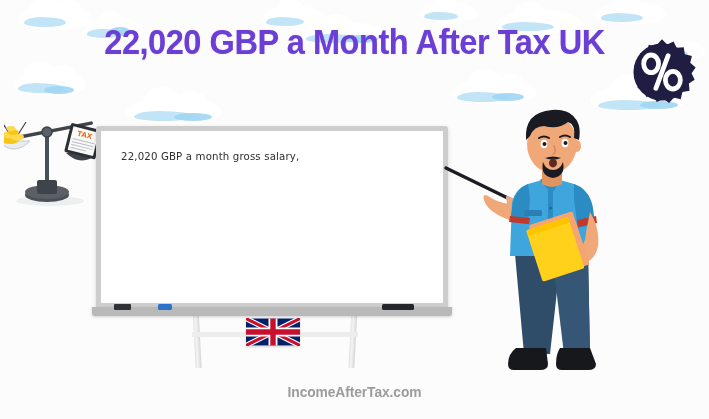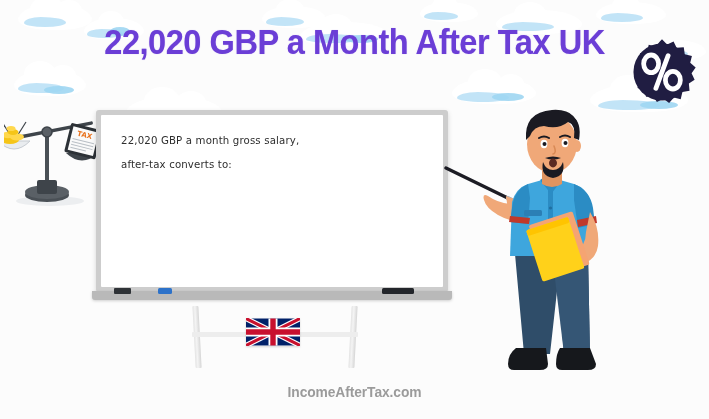--- a/index.html
+++ b/index.html
@@ -71,21 +71,21 @@
     width: 68px; height: 68px;
     z-index: 14;
   }
   #badge svg { display: block; width: 100%; height: 100%; }
 
   
   #scales { position: absolute; left: 4px; top: 108px; width: 106px; height: 106px; z-index: 6; }
   #scales svg { display: block; width: 100%; height: 100%; }
 
   
-  #board-wrap { position: absolute; left: 96px; top: 110px; width: 352px; height: 196px; z-index: 8; }
+  #board-wrap { position: absolute; left: 96px; top: 126px; width: 352px; height: 196px; z-index: 8; }
   #board {
     position: absolute; left: 0; top: 0;
     width: 352px; height: 182px;
     background: #cdcdcd;
     border-radius: 3px;
     box-shadow: 0 2px 5px rgba(0,0,0,.16);
     padding: 5px;
   }
   #board-inner {
     width: 100%; height: 100%;
@@ -318,21 +318,20 @@
       <path d="M0,0 L60,30 M60,0 L0,30" stroke="#C8102E" stroke-width="3.4"></path>
       <path d="M30,0 V30 M0,15 H60" stroke="#ffffff" stroke-width="10"></path>
       <path d="M30,0 V30 M0,15 H60" stroke="#C8102E" stroke-width="6"></path>
     </svg>
   </div>
 
   <div id="board-wrap">
     <div id="board">
       <div id="board-inner">
         <div class="board-line">22,020 GBP a month gross salary,</div>
-        <div class="board-line">after-tax converts to:</div>
       </div>
     </div>
     <div id="tray">
       <div class="tray-item" id="tray-eraser"></div>
       <div class="tray-item" id="tray-marker-blue"></div>
       <div class="tray-item" id="tray-marker-black"></div>
     </div>
   </div>
 
   <div id="teacher">

